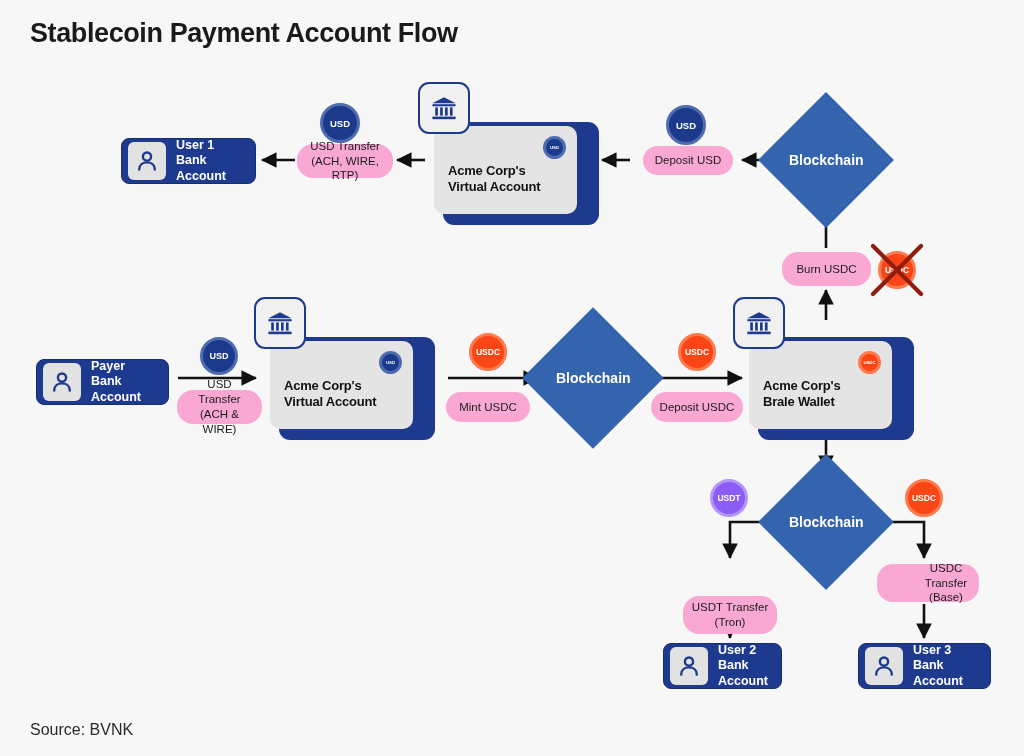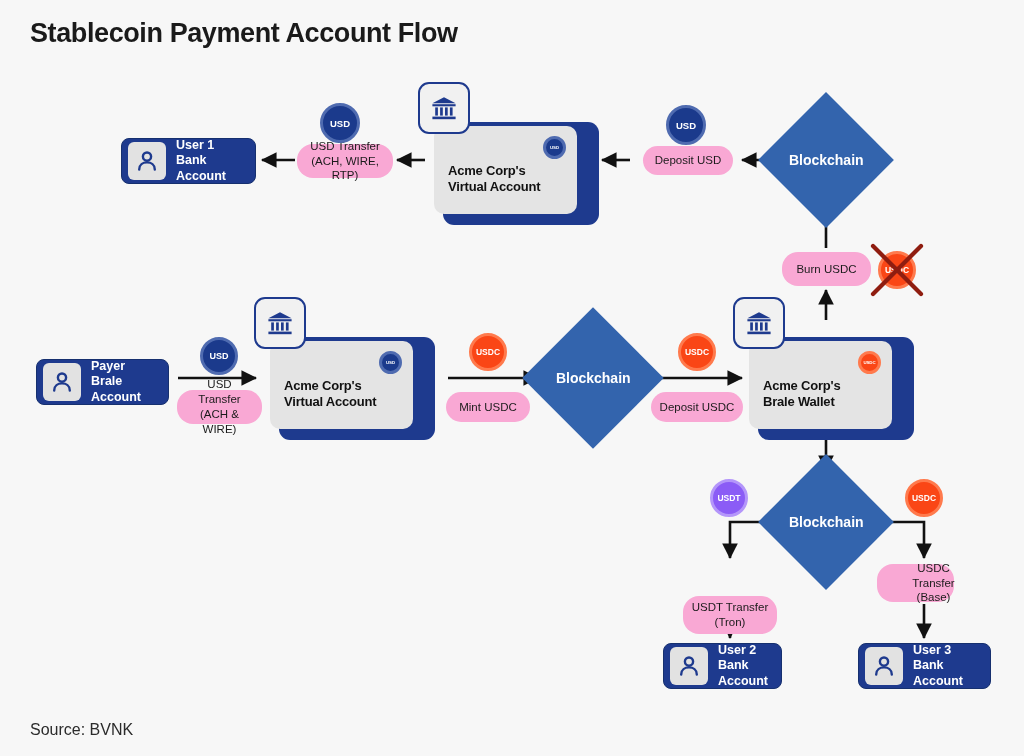--- a/index.html
+++ b/index.html
@@ -295,21 +295,21 @@
   </div>
 
   <div class="abs acct-card" style="left:36px; top:359px; width:133px; height:46px;">
     <div class="acct-avatar">
       <svg width="24" height="24" viewBox="0 0 24 24" aria-hidden="true">
         <circle cx="12" cy="7.6" r="4.1" fill="none" stroke="#1e3a8e" stroke-width="2.4"></circle>
         <path d="M4.2 20.5 C4.2 15.6 8 13.4 12 13.4 C16 13.4 19.8 15.6 19.8 20.5" fill="none" stroke="#1e3a8e" stroke-width="2.4" stroke-linecap="round"></path>
       </svg>
     </div>
     <div class="acct-label">Payer
-Brale Account</div>
+Bank Account</div>
   </div>
 
   <div class="abs pill" style="left:177px; top:390px; width:85px; height:34px;">
     <span>USD Transfer
 (ACH &amp; WIRE)</span>
   </div>
   <div class="abs coin coin-usd" style="left:200px; top:337px; width:38px; height:38px; font-size:9px;">
     <span>USD</span>
   </div>
 
@@ -385,21 +385,21 @@
 
   <div class="abs coin coin-usdc" style="left:905px; top:479px; width:38px; height:38px; font-size:8.5px;">
     <span>USDC</span>
   </div>
 
   <div class="abs pill" style="left:683px; top:564px; width:94px; height:38px;margin-top:32px;">
     <span>USDT Transfer
 (Tron)</span>
   </div>
 
-  <div class="abs pill" style="left:877px; top:564px; width:77px; height:38px;padding-left:44px;">
+  <div class="abs pill" style="left:877px; top:564px; width:102px; height:38px;padding-left:44px;">
     <span>USDC Transfer
 (Base)</span>
   </div>
 
   <div class="abs acct-card" style="left:663px; top:643px; width:119px; height:46px;">
     <div class="acct-avatar">
       <svg width="24" height="24" viewBox="0 0 24 24" aria-hidden="true">
         <circle cx="12" cy="7.6" r="4.1" fill="none" stroke="#1e3a8e" stroke-width="2.4"></circle>
         <path d="M4.2 20.5 C4.2 15.6 8 13.4 12 13.4 C16 13.4 19.8 15.6 19.8 20.5" fill="none" stroke="#1e3a8e" stroke-width="2.4" stroke-linecap="round"></path>
       </svg>

